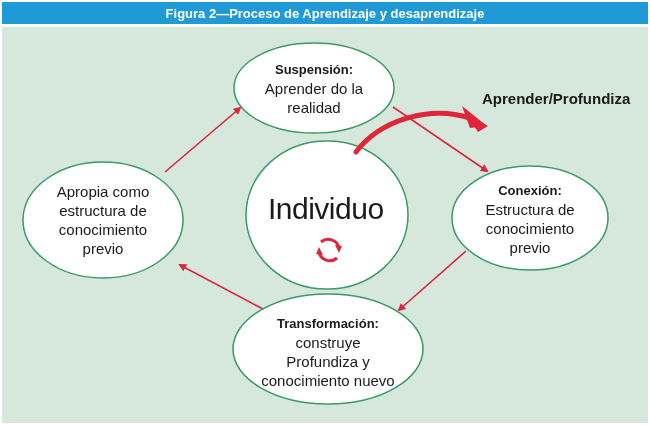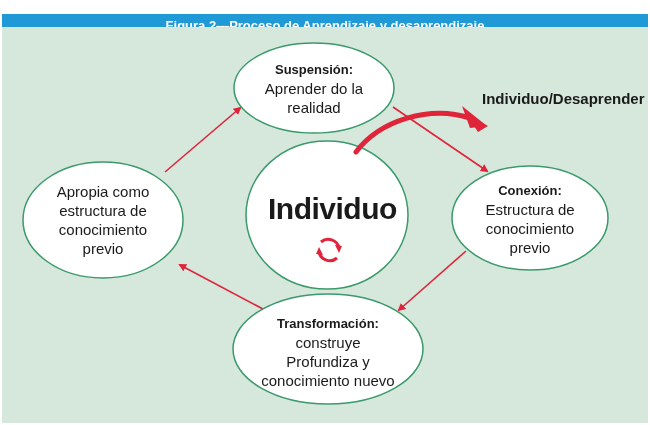--- a/index.html
+++ b/index.html
@@ -1,36 +1,36 @@
 <!DOCTYPE html>
 <html><head>
   <meta charset="utf-8">
   <style>
     html, body { margin: 0; padding: 0; background: #ffffff; }
     body { width: 650px; height: 425px; position: relative; overflow: hidden; font-family: "Liberation Sans", sans-serif; }
     .header {
       position: absolute; left: 2px; top: 2px; width: 646px; height: 22px;
       background: #1f9ad6; color: #ffffff;
       font-family: "Liberation Sans", sans-serif; font-weight: bold; font-size: 13px;
-      display: flex; align-items: center; justify-content: center; letter-spacing: 0px; margin-top: 12px;
+      display: flex; align-items: center; justify-content: center; letter-spacing: 0px;
     }
     .panel {
       position: absolute; left: 2px; top: 27px; width: 646px; height: 396px;
       background: #d6e7dc;
     }
     svg.diagram { position: absolute; left: 0; top: 0; }
     .node {
       position: absolute; display: flex; flex-direction: column; align-items: center; justify-content: center;
       text-align: center; color: #1a1a1a; font-family: "Liberation Sans", sans-serif;
       line-height: 19px; font-size: 15px;
     }
     .node .title { font-weight: bold; font-size: 13px; }
     .node .body { font-size: 15px; }
     .center-label {
-      position: absolute; font-weight: bold; font-size: 30px; color: #1a1a1a;
+      position: absolute; font-weight: normal; font-size: 30px; color: #1a1a1a;
       font-family: "Liberation Sans", sans-serif; letter-spacing: -0.5px;
     }
     .arrow-label {
       position: absolute; font-weight: bold; font-size: 15px; color: #1a1a1a;
       font-family: "Liberation Sans", sans-serif;
     }
   </style>
 </head>
 <body>
 
@@ -102,13 +102,13 @@
 
 <div class="node" style="left:248px;top:312px;width:160px;height:80px;">
   <span class="title">Transformación:</span>
   <span class="body">construye</span>
   <span class="body">Profundiza y</span>
   <span class="body">conocimiento nuevo</span>
 </div>
 
 <div class="center-label" style="left:268px;top:192px;">Individuo</div>
 
-<div class="arrow-label" style="left:482px;top:90px;">Individuo/Desaprender</div>
+<div class="arrow-label" style="left:482px;top:90px;">Aprender/Profundiza</div>
 
 </body></html>

